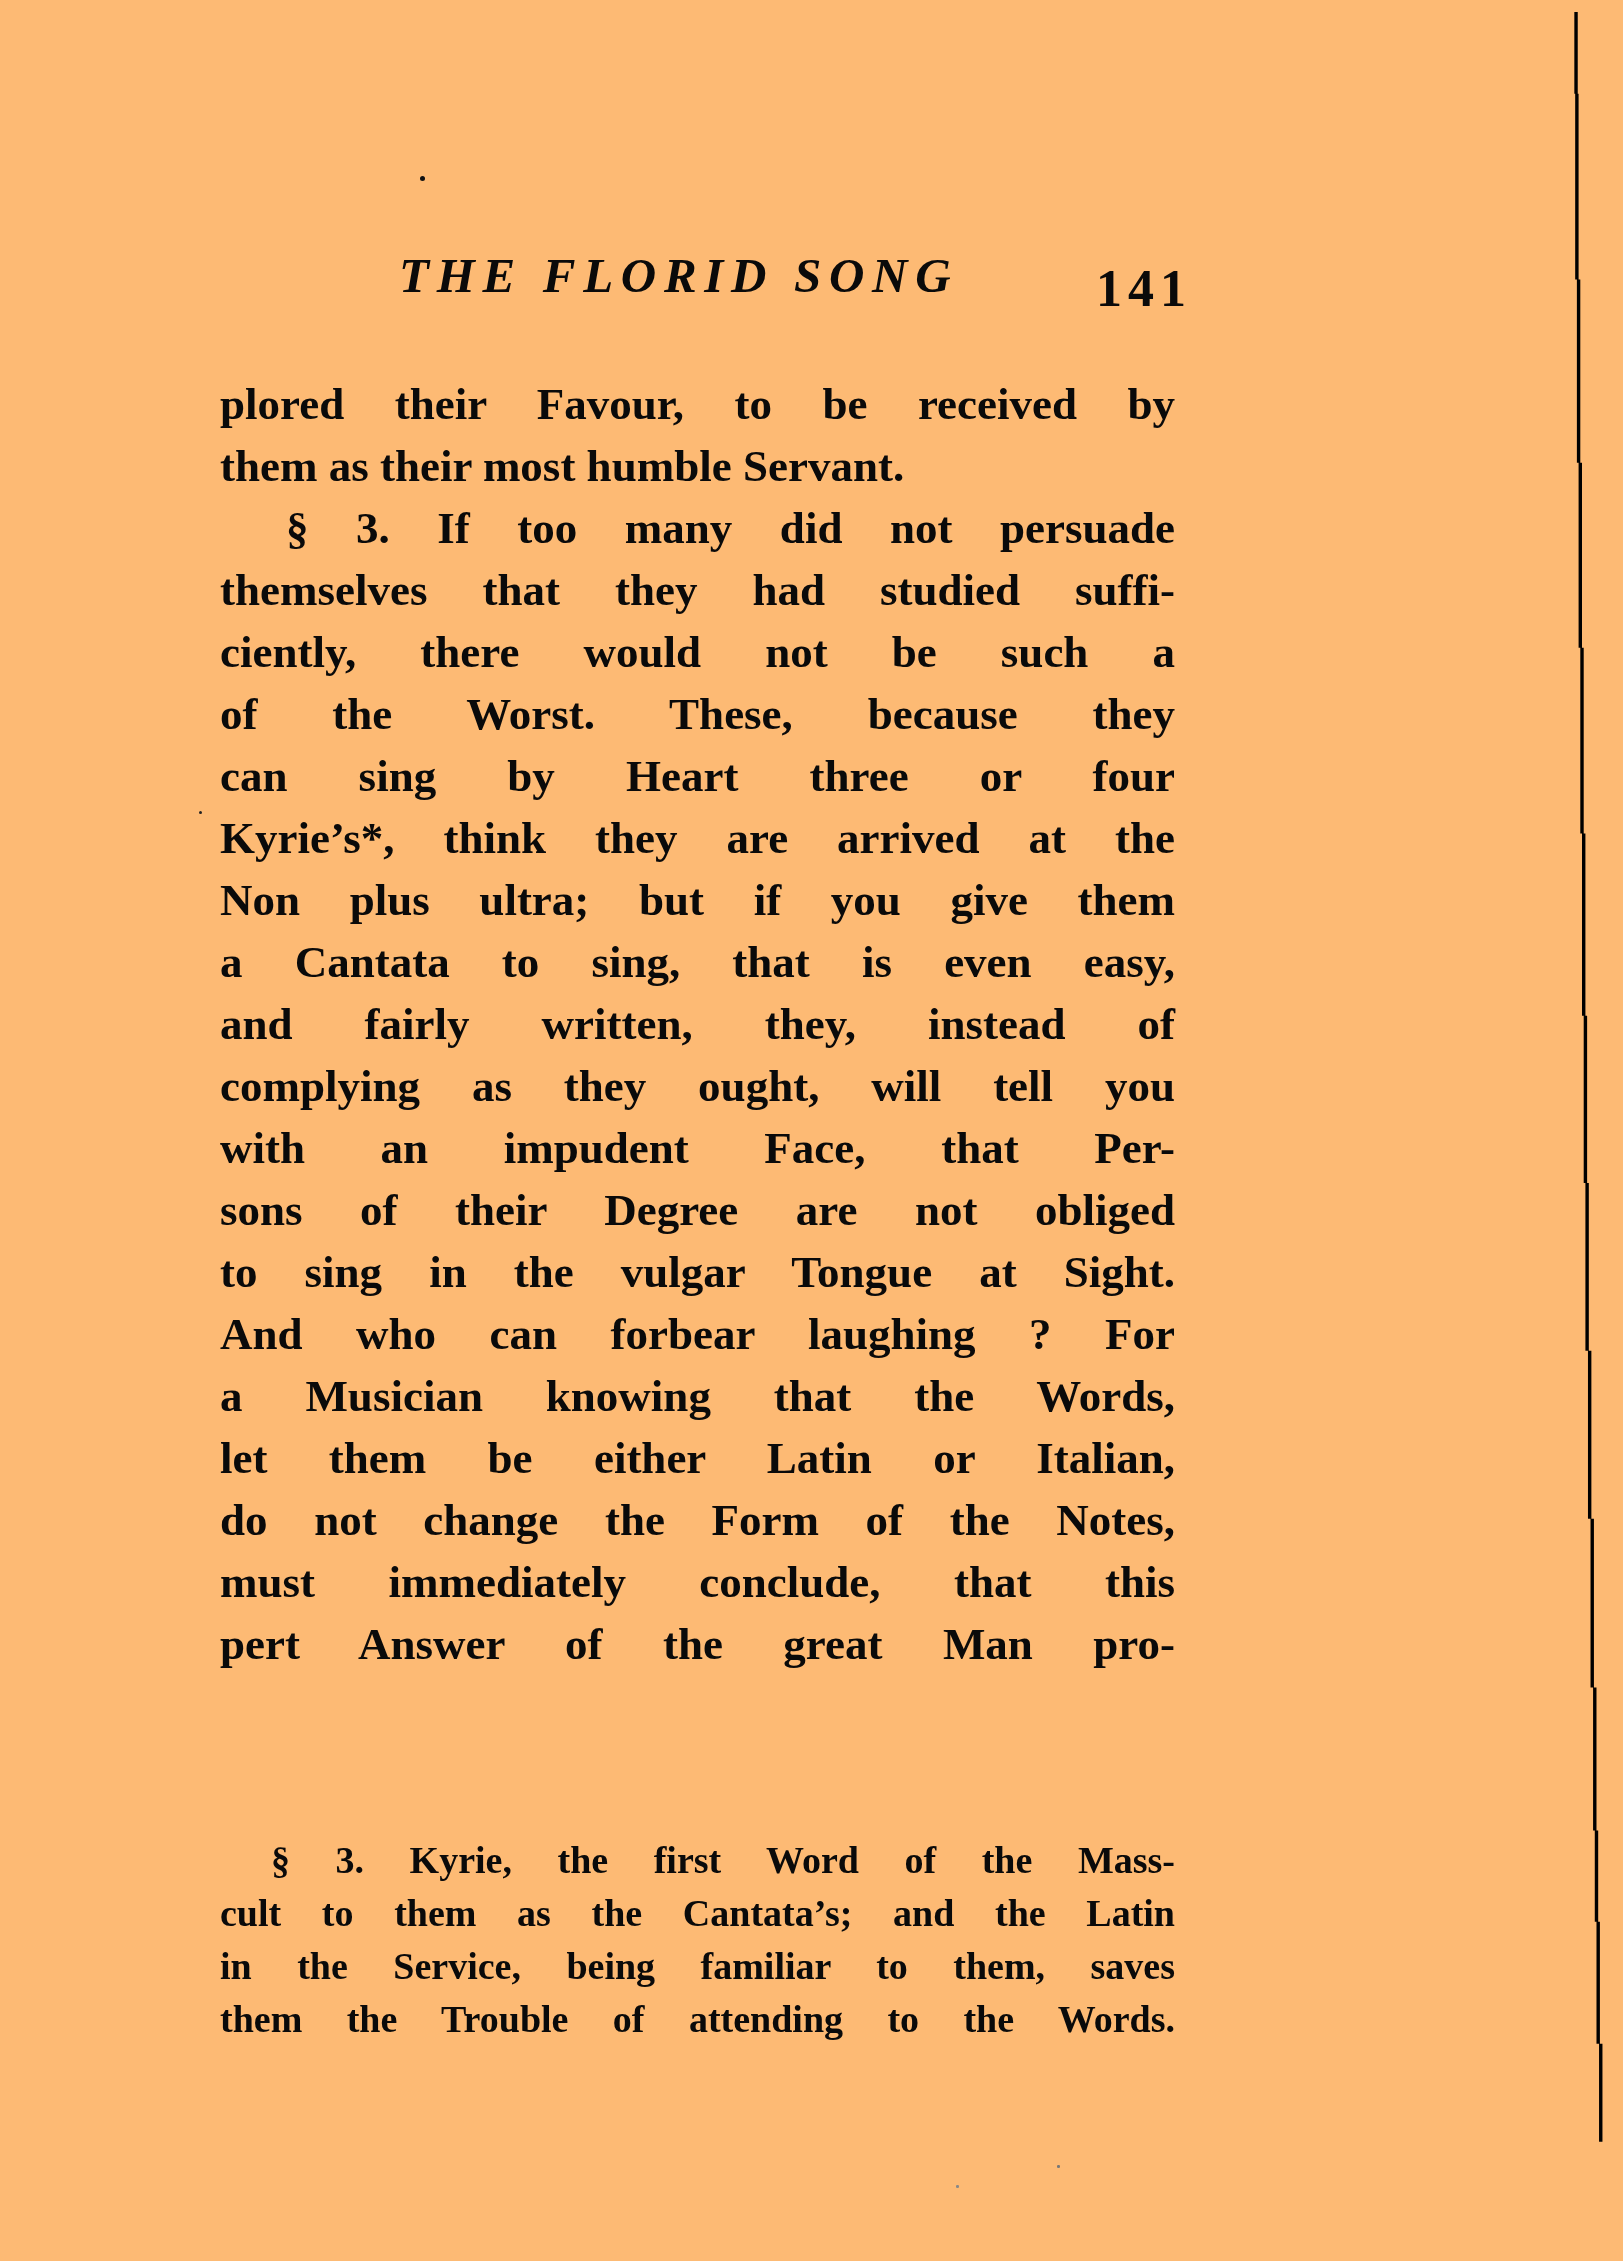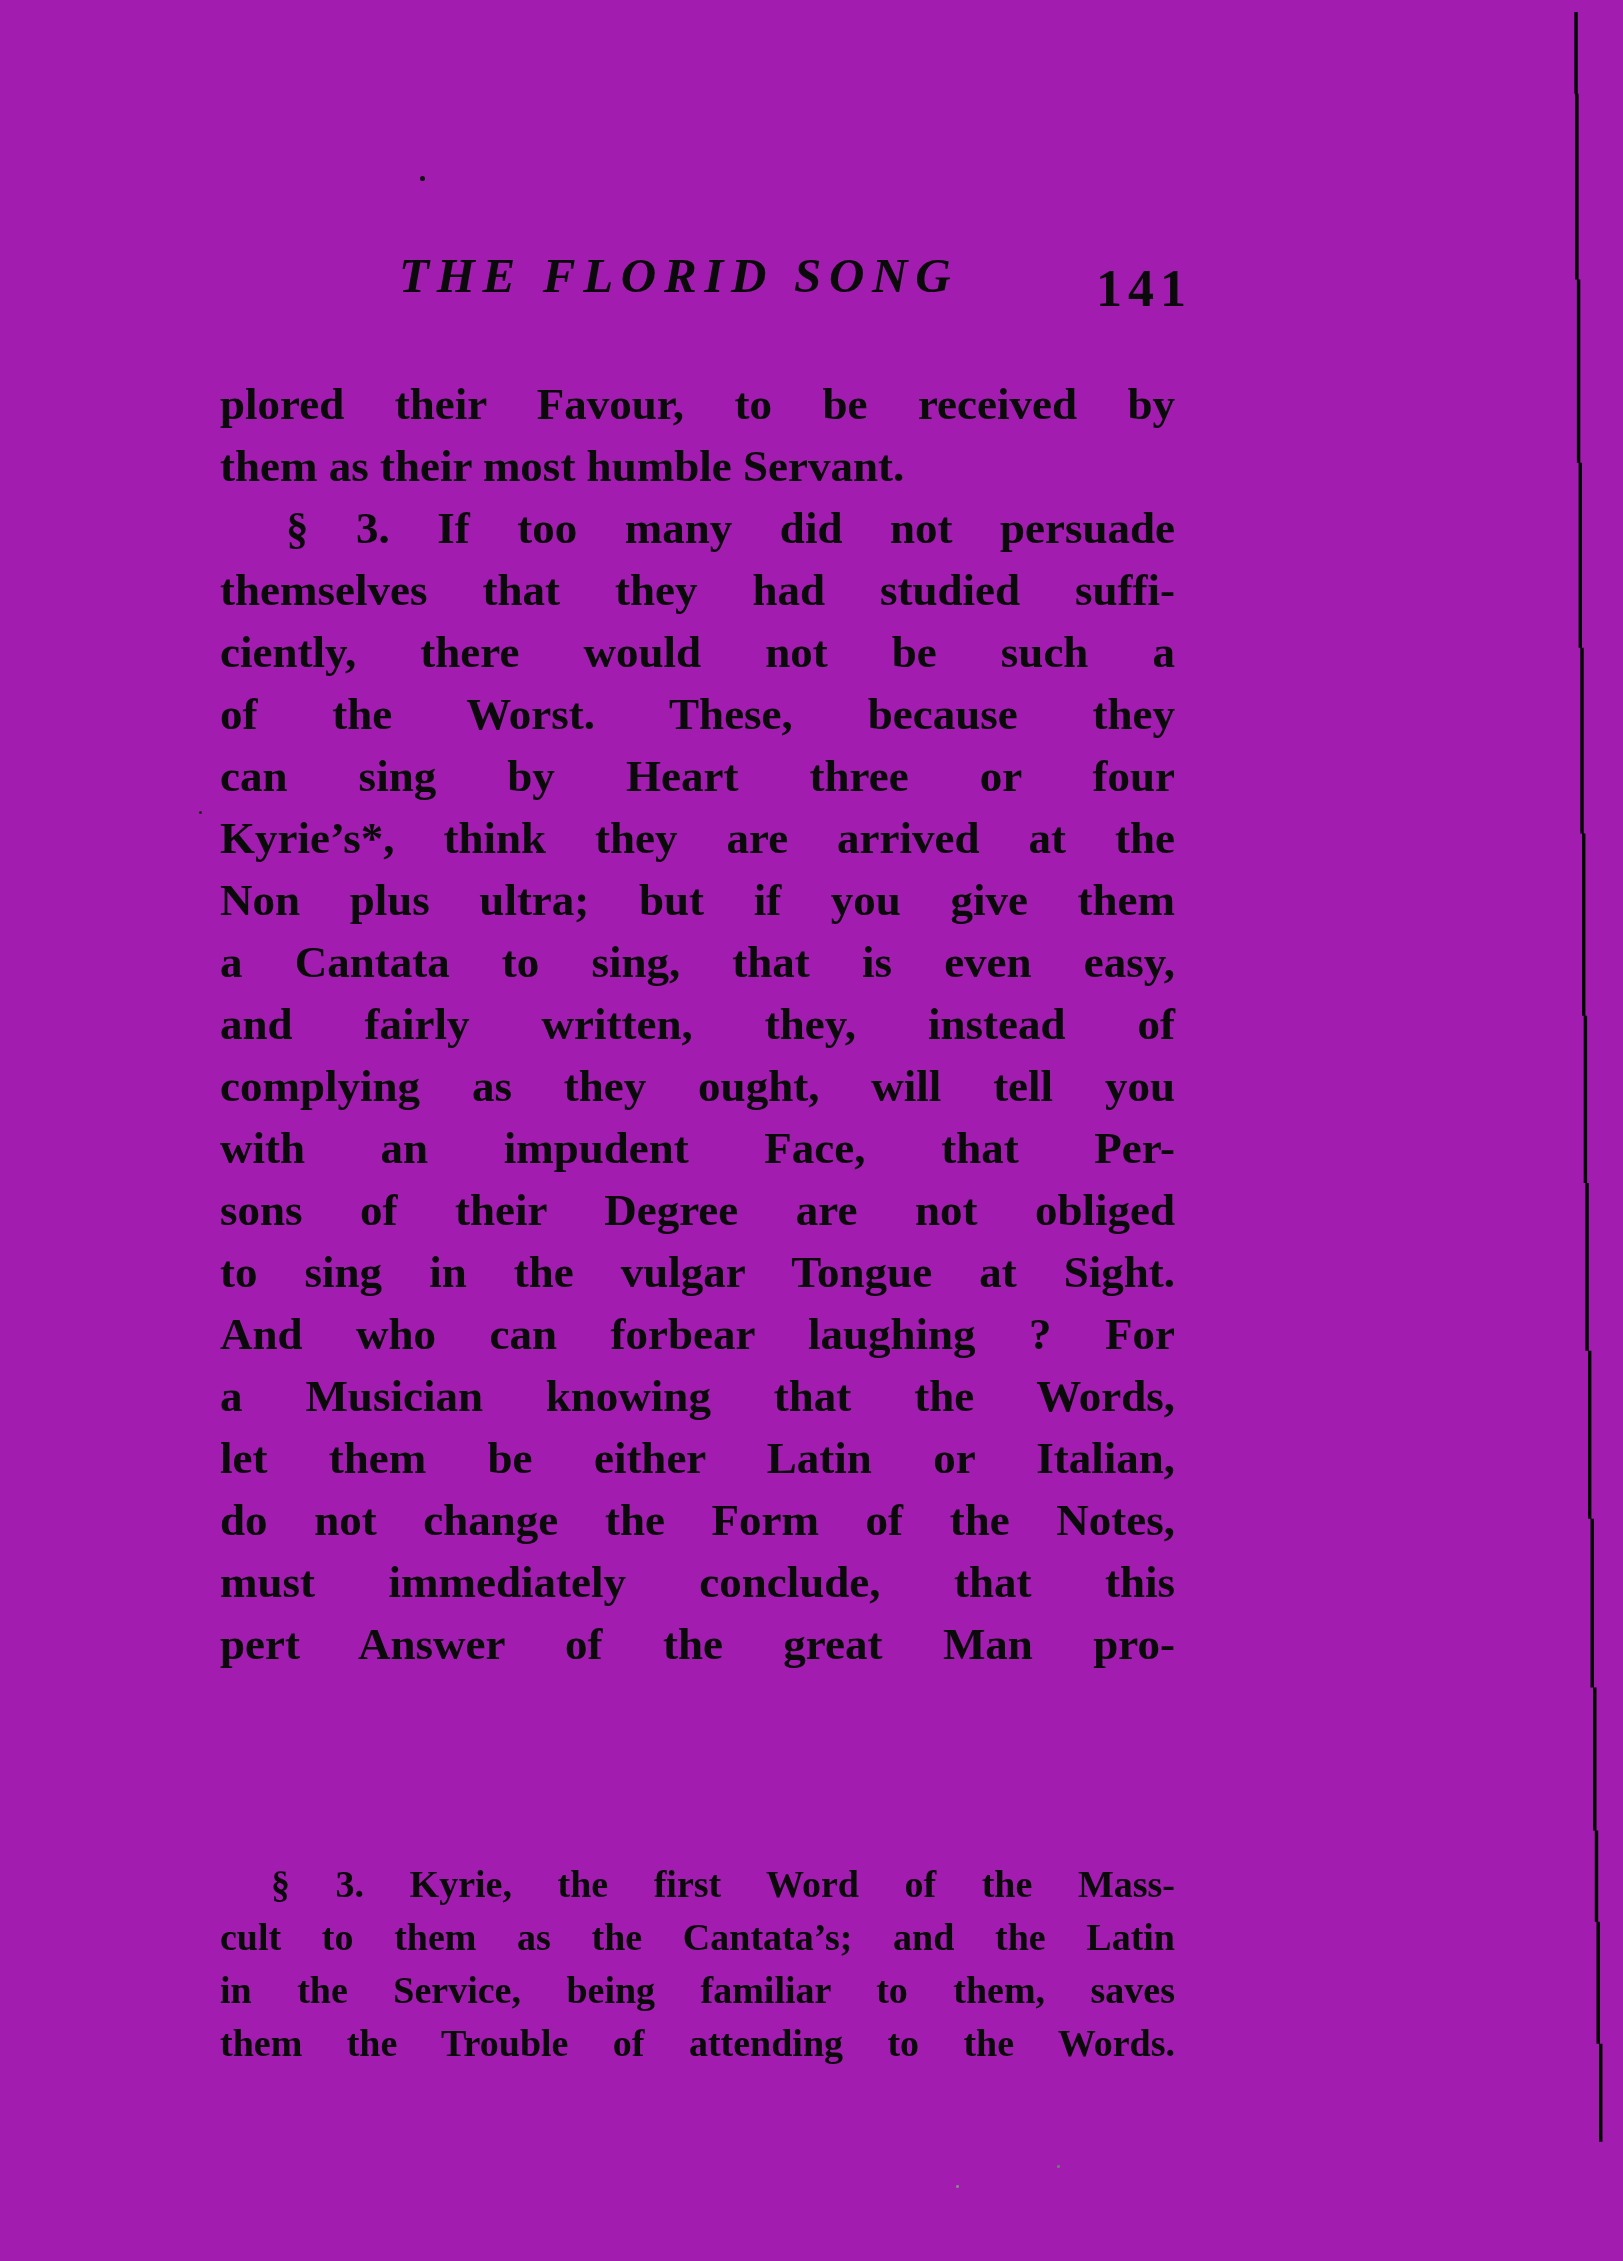--- a/index.html
+++ b/index.html
@@ -4,21 +4,21 @@
 <style>
   html, body {
     margin: 0;
     padding: 0;
     background: #ffffff;
   }
   .page {
     position: relative;
     width: 1624px;
     height: 2261px;
-    background: #a21caf;
+    background: #fdba74;
     color: #0a0a0a;
     font-family: "Liberation Serif", serif;
     overflow: hidden;
   }
   
   .running-title {
     position: absolute;
     left: 399px;
     top: 247px;
     font-style: italic;
@@ -109,21 +109,21 @@
       <div class="line"><span class="rm">to sing in the vulgar Tongue at Sight.</span></div>
       <div class="line"><span class="rm">And who can forbear laughing ? For</span></div>
       <div class="line"><span class="rm">a Musician knowing that the Words,</span></div>
       <div class="line"><span class="rm">let them be either </span><span class="it">Latin</span><span class="rm"> or </span><span class="it">Italian</span><span class="rm">,</span></div>
       <div class="line"><span class="rm">do not change the Form of the Notes,</span></div>
       <div class="line"><span class="rm">must immediately conclude, that this</span></div>
       <div class="line"><span class="rm">pert Answer of the great Man pro-</span></div>
     </div>
 
   <div class="footnote">
-      <div class="line" style="padding-left: 51px; margin-top: 24px;"><span class="rm">§ 3. </span><span class="it">Kyrie</span><span class="rm">, the first Word of the Mass-</span></div>
+      <div class="line" style="padding-left: 51px;"><span class="rm">§ 3. </span><span class="it">Kyrie</span><span class="rm">, the first Word of the Mass-</span></div>
       <div class="line"><span class="rm">cult to them as the </span><span class="it">Cantata’s</span><span class="rm">; and the </span><span class="it">Latin</span></div>
       <div class="line"><span class="rm">in the Service, being familiar to them, saves</span></div>
       <div class="line"><span class="rm">them the Trouble of attending to the Words.</span></div>
     </div>
 
   <div id="specks">
       <div class="speck" style="left: 420px; top: 176px; width: 5.1px; height: 5.1px; background: rgb(17, 17, 17);"></div>
       <div class="speck" style="left: 199px; top: 811px; width: 3.4px; height: 3.4px; background: rgb(34, 34, 34);"></div>
       <div class="speck" style="left: 1057px; top: 2165px; width: 2.6px; height: 2.6px; background: rgb(119, 119, 119);"></div>
       <div class="speck" style="left: 956px; top: 2185px; width: 2.6px; height: 2.6px; background: rgb(136, 136, 136);"></div>

